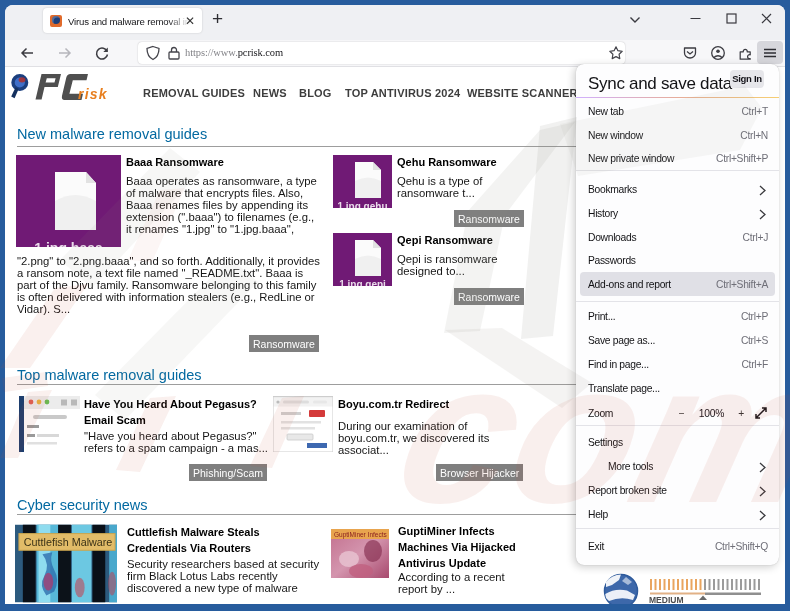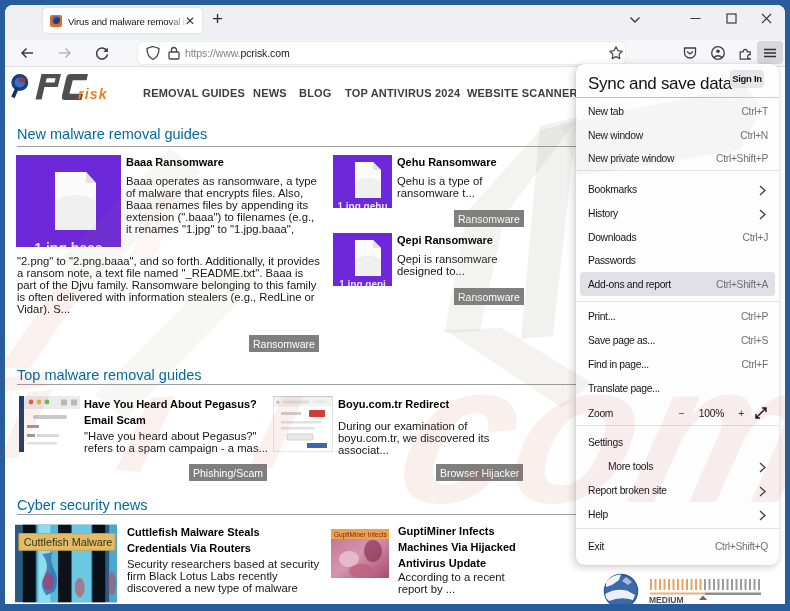--- a/index.html
+++ b/index.html
@@ -11,36 +11,36 @@
   #tab { position:absolute; left:38px; top:3px; width:159px; height:25px; background:#fff; border-radius:4px; box-shadow:0 0 2px rgba(0,0,0,.18); }
   #tab .fav { position:absolute; left:7px; top:7px; width:12px; height:12px; background:#e06a2b; border-radius:2px; }
   #tab .fav i { position:absolute; left:1.5px; top:1px; width:8px; height:8px; background:#1c3e7a; border-radius:50%; box-shadow:inset 1.5px 1.5px 0 rgba(255,255,255,.25); }
   #tab .ttl { position:absolute; left:25px; top:7.5px; width:122px; font-size:9.6px; letter-spacing:-0.15px; color:#16161a; white-space:nowrap; overflow:hidden;
       -webkit-mask-image:linear-gradient(90deg,#000 82%,transparent 100%); }
   #tab .x { position:absolute; right:7px; top:5.5px; font-size:12px; color:#333; }
   .tbtn { position:absolute; color:#3a3a40; font-size:14px; top:8px; }
   
   #navbar { position:absolute; left:0; top:35px; width:780px; height:27px; background:#f7f7f9; border-bottom:1px solid #e0e0e4; }
   #urlbar { position:absolute; left:133px; top:2px; width:487px; height:22px; background:#fff; border-radius:4px; box-shadow:0 0 1.5px rgba(0,0,0,.25); }
-  #urlbar .txt { position:absolute; left:47px; top:5px; font-size:10.5px; letter-spacing:-0.1px; color:#828287; }
+  #urlbar .txt { position:absolute; left:47px; top:5px; font-size:10.5px; letter-spacing:-0.1px; color:#828287;font-family:Liberation Serif, serif; }
   #urlbar .txt b { color:#19191d; font-weight:normal; }
   .nicon { position:absolute; top:3px; width:16px; height:16px; }
   
   #site { position:absolute; left:0; top:63px; width:780px; height:536px; background:#fff; }
   #logo { position:absolute; left:8px; top:7px; }
   #topnav { position:absolute; left:138px; top:19px; font-size:11px; font-weight:bold; color:#3d3d3d; letter-spacing:.2px; }
   #topnav span { white-space:nowrap; }
   h2.sec { font-size:14.5px; font-weight:normal; color:#0369a1; }
   .secline { height:1px; background:#9d9d9d; }
   .tag { position:absolute; background:#7f7f7f; color:#fff; font-size:10.5px; padding:2.5px 4px; line-height:12px; }
   .thumb { position:absolute; }
   .title { font-weight:bold; font-size:11px; color:#000; line-height:16px; }
   .body { font-size:11.3px; color:#161616; line-height:12px; }
   
-  .bluethumb { background:#6d28d9; overflow:hidden; }
+  .bluethumb { background:#701a75; overflow:hidden; }
   .bluethumb .cap { position:absolute; left:0; right:0; text-align:center; color:#fff; font-weight:bold; }
   
   #menu { position:absolute; left:576px; top:64px; width:203px; height:501px; background:#fdfdfe; border-radius:8px; box-shadow:-2px 2px 9px rgba(0,0,0,.2), 0 0 1px rgba(0,0,0,.25); font-size:10.3px; letter-spacing:-0.3px; color:#131316; }
   .mi { position:absolute; left:12px; }
   .sc { position:absolute; right:11px; color:#6f6f78; }
   .chev { position:absolute; right:13px; width:7px; height:11px; }
   .msep { position:absolute; left:0; width:203px; height:1px; background:#e3e3e8; }
   
   #wm { position:absolute; left:0; top:0; width:790px; height:611px; pointer-events:none; }
 </style>

